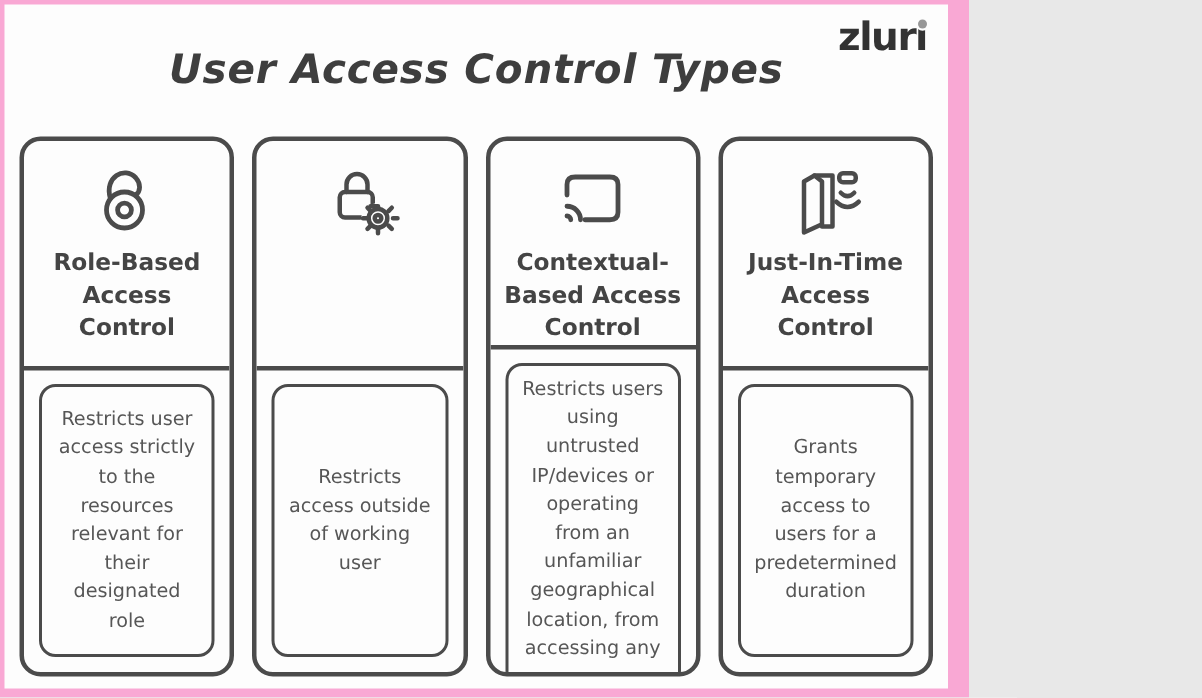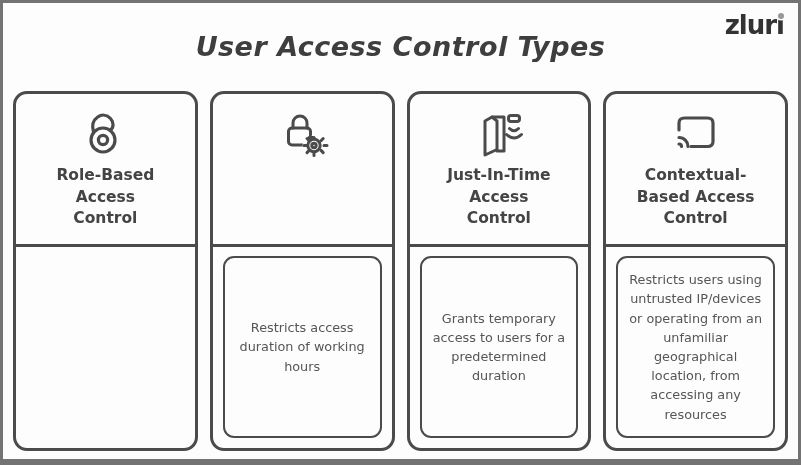--- a/index.html
+++ b/index.html
@@ -1,20 +1,20 @@
 <!DOCTYPE html>
 <html><head>
 <meta charset="utf-8">
 <style>
   * { margin: 0; padding: 0; box-sizing: border-box; }
   html, body { background: #e8e8e8; }
   .frame {
-    width: 801px; height: 465px;
-    background: #737373;
-    padding: 3px 3px 6px 3px;
+    width: 646px; height: 465px;
+    background: #f9a8d4;
+    padding: 3px 14px 6px 3px;
     font-family: "DejaVu Sans", "Liberation Sans", sans-serif;
   }
   .page {
     width: 100%; height: 100%;
     background: #fdfdfd;
     position: relative;
     overflow: hidden;
   }
   .logo {
     position: absolute;
@@ -116,41 +116,64 @@
         <div class="card-head">
           <span class="card-icon">
             <svg viewBox="0 0 56 56" fill="none" stroke="#4b4b4b" stroke-width="3.2" stroke-linecap="round" stroke-linejoin="round">
               <path d="M16.5 28 C 12.5 14, 26 6.5, 33.5 14.5 C 37 18.5, 36.8 23.5, 33.5 26"></path>
               <circle cx="26" cy="36" r="12"></circle>
               <circle cx="26" cy="36" r="4.6"></circle>
             </svg>
           </span>
           <div class="card-title">Role-Based Access Control</div>
         </div>
+        <div class="card-body">
+          <div class="desc-box">
+            <div class="desc-text">Restricts user access strictly to the resources relevant for their designated role</div>
+          </div>
+        </div>
       </div>
 
       <div class="card">
         <div class="card-head">
           <span class="card-icon">
             <svg viewBox="0 0 56 56" fill="none" stroke="#4b4b4b" stroke-width="3" stroke-linecap="round" stroke-linejoin="round">
               <path d="M19 24 v-5 a7 7 0 0 1 14 0 v5"></path>
               <rect x="14.5" y="24" width="22" height="17" rx="3.5"></rect>
               <circle cx="40" cy="43" r="11.5" fill="#fdfdfd" stroke="none"></circle>
               <path d="M35 33.5 h5"></path>
               <g>
                 <path d="M40 34.5 v3 M40 48.5 v3 M33 41.5 h-3 M50 41.5 h3 M35.2 36.7 l-2.2 -2.2 M47 46.4 l2.2 2.2 M35.2 46.4 l-2.2 2.2 M47 36.7 l2.2 -2.2"></path>
                 <circle cx="40" cy="41.5" r="6.2" fill="#fdfdfd"></circle>
                 <circle cx="40" cy="41.5" r="2.2"></circle>
               </g>
             </svg>
           </span>
         </div>
         <div class="card-body">
           <div class="desc-box">
-            <div class="desc-text">Restricts access duration of working hours</div>
+            <div class="desc-text">Restricts access outside of working user</div>
+          </div>
+        </div>
+      </div>
+
+      <div class="card">
+        <div class="card-head">
+          <span class="card-icon">
+            <svg viewBox="0 0 56 56" fill="none" stroke="#4b4b4b" stroke-width="3.2" stroke-linecap="round" stroke-linejoin="round">
+              <path d="M23 42.5 H 39.5 Q 45 42.5 45 37.5 V 19 Q 45 14 39.5 14 H 16.5 Q 11 14 11 19 v 7"></path>
+              <path d="M11 33.5 a 9 9 0 0 1 9 9"></path>
+              <path d="M11 40 a 2.5 2.5 0 0 1 2.5 2.5"></path>
+            </svg>
+          </span>
+          <div class="card-title">Contextual-Based Access Control</div>
+        </div>
+        <div class="card-body">
+          <div class="desc-box">
+            <div class="desc-text">Restricts users using untrusted IP/devices or operating from an unfamiliar geographical location, from accessing any resources</div>
           </div>
         </div>
       </div>
 
       <div class="card">
         <div class="card-head">
           <span class="card-icon">
             <svg viewBox="0 0 56 56" fill="none" stroke="#4b4b4b" stroke-width="3" stroke-linecap="round" stroke-linejoin="round">
               <path d="M21 13 h12 v34 h-7"></path>
               <path d="M21 13 l-7 4 v34 l12 -5.5 v-28.5 z"></path>
@@ -161,33 +184,15 @@
           </span>
           <div class="card-title">Just-In-Time Access Control</div>
         </div>
         <div class="card-body">
           <div class="desc-box">
             <div class="desc-text">Grants temporary access to users for a predetermined duration</div>
           </div>
         </div>
       </div>
 
-      <div class="card">
-        <div class="card-head">
-          <span class="card-icon">
-            <svg viewBox="0 0 56 56" fill="none" stroke="#4b4b4b" stroke-width="3.2" stroke-linecap="round" stroke-linejoin="round">
-              <path d="M23 42.5 H 39.5 Q 45 42.5 45 37.5 V 19 Q 45 14 39.5 14 H 16.5 Q 11 14 11 19 v 7"></path>
-              <path d="M11 33.5 a 9 9 0 0 1 9 9"></path>
-              <path d="M11 40 a 2.5 2.5 0 0 1 2.5 2.5"></path>
-            </svg>
-          </span>
-          <div class="card-title">Contextual-Based Access Control</div>
-        </div>
-        <div class="card-body">
-          <div class="desc-box">
-            <div class="desc-text">Restricts users using untrusted IP/devices or operating from an unfamiliar geographical location, from accessing any resources</div>
-          </div>
-        </div>
-      </div>
-
     </div>
   </div>
 </div>
 
 </body></html>

